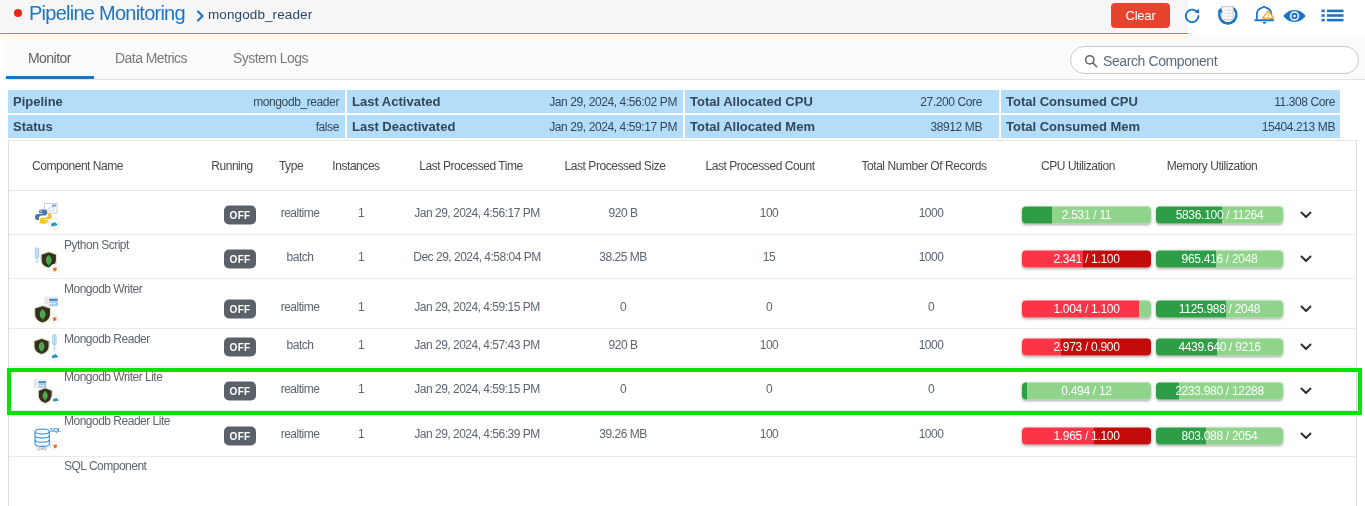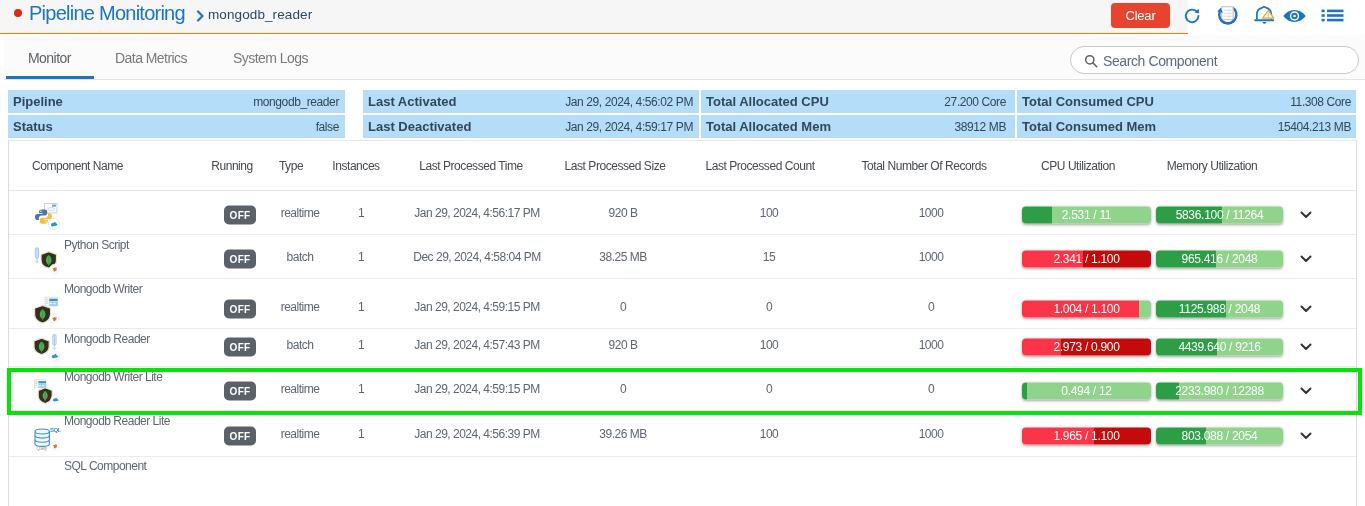--- a/index.html
+++ b/index.html
@@ -25,23 +25,23 @@
 #search { position:absolute; left:1066px; top:11px; width:289px; height:28px; border:1px solid #c9c9c9; border-radius:14px; background:#fff; }
 #search svg { position:absolute; left:13px; top:7px; }
 #search span { position:absolute; left:32px; top:6px; font-size:14px; letter-spacing:-0.4px; color:#5a6a7a; }
 
 
 #strip { position:absolute; left:8px; top:90px; width:1349px; }
 .srow { display:flex; height:23px; margin-bottom:2px; }
 .scell { background:#b3ddf8; color:#33475b; font-size:12px; letter-spacing:0.1px; display:flex; align-items:center; }
 .scell b { font-weight:700; font-size:13px; letter-spacing:0; }
 .scell .v { margin-left:auto; font-weight:400; font-size:12px; letter-spacing:-0.4px; }
-.c1 { width:337px; margin-right:18px; padding:0 6px 0 5px; }
+.c1 { width:337px; margin-right:2px; padding:0 6px 0 5px; }
 .c2 { width:336px; margin-right:2px; padding:0 6px 0 5px; }
-.c3 { width:314px; margin-right:2px; padding:0 9px 0 5px; }
+.c3 { width:314px; margin-right:2px; padding:0 17px 0 5px; }
 .c4 { width:339px; padding:0 5px 0 5px; }
 
 
 #tbl { position:absolute; left:8px; top:140px; width:1349px; height:366px; background:#fff; border-left:1px solid #dcdcdc; border-right:1px solid #dcdcdc; border-top:1px solid #e6e6e6; }
 #thead { position:absolute; left:0; top:0; width:100%; height:50px; border-bottom:1px solid #e7e7e7; font-size:12px; letter-spacing:-0.45px; color:#45494e;text-decoration:underline; }
 .hc { position:absolute; top:50%; transform:translate(-50%,-50%); white-space:nowrap; }
 .row { position:absolute; left:0; width:1347px; height:44px; border-bottom:1px solid #ebebeb; font-size:12px; letter-spacing:-0.5px; color:#5d6570; }
 .f { position:absolute; top:50%; transform:translate(-50%,-50%); white-space:nowrap; }
 .name { position:absolute; left:55px; top:50%; transform:translateY(-50%);margin-top:32px; }
 .cicon { position:absolute; left:24px; top:calc(50% + 3px); transform:translateY(-50%); width:28px; height:28px; }

